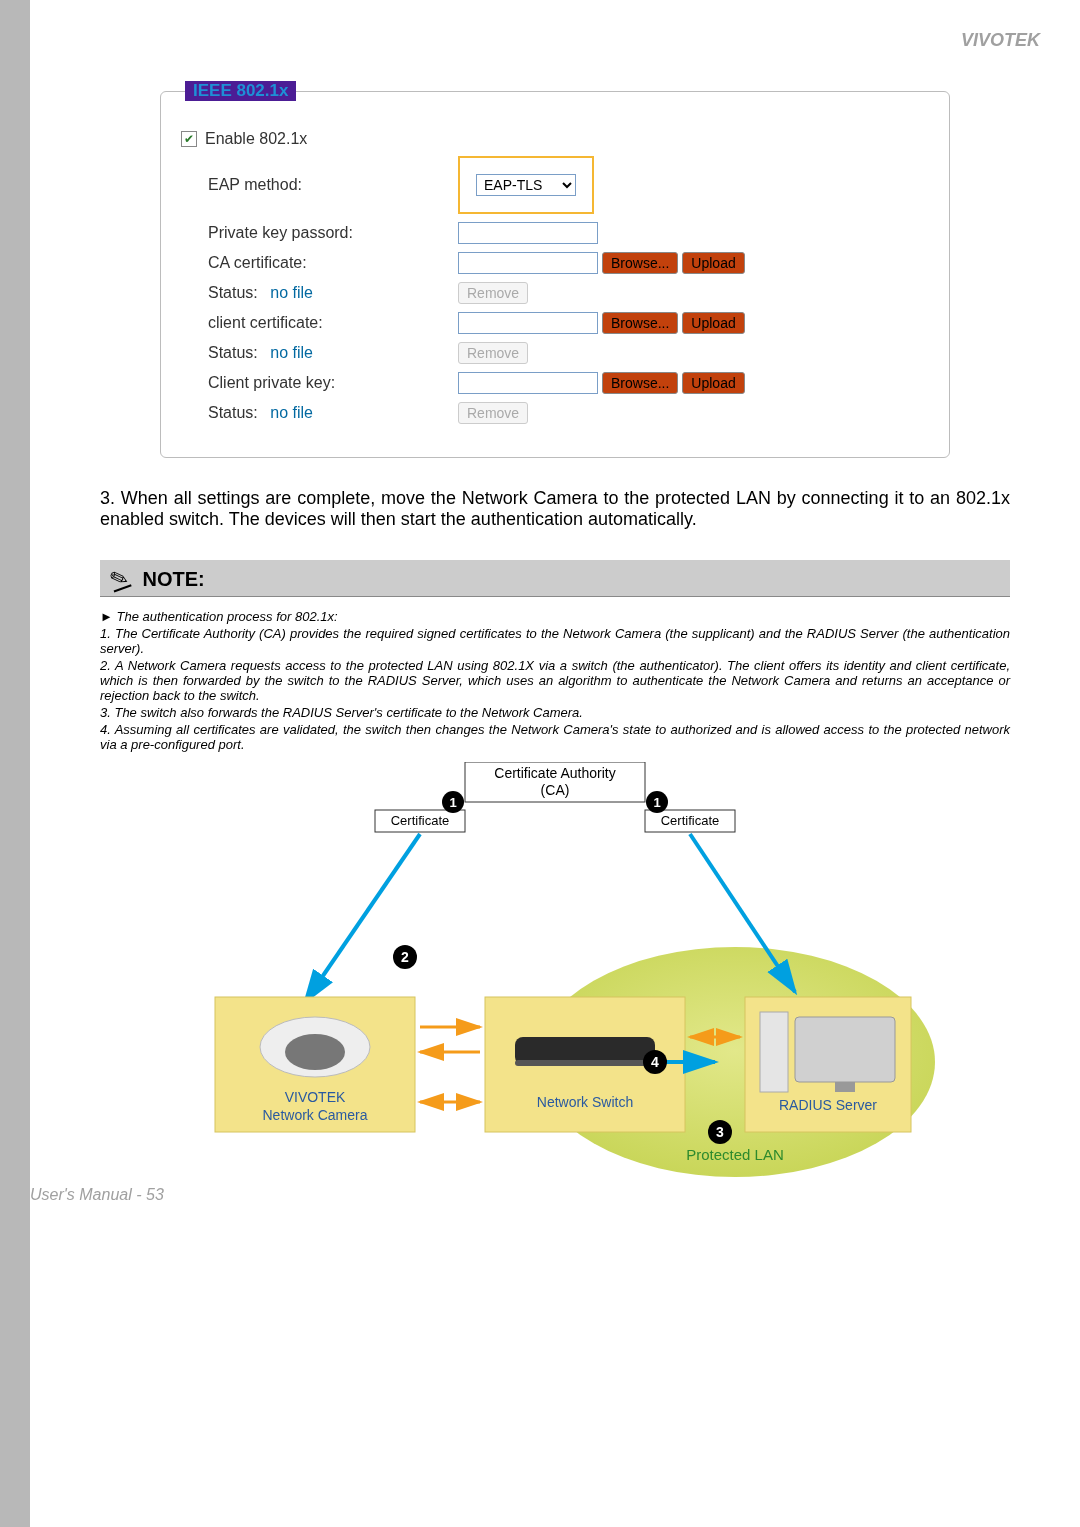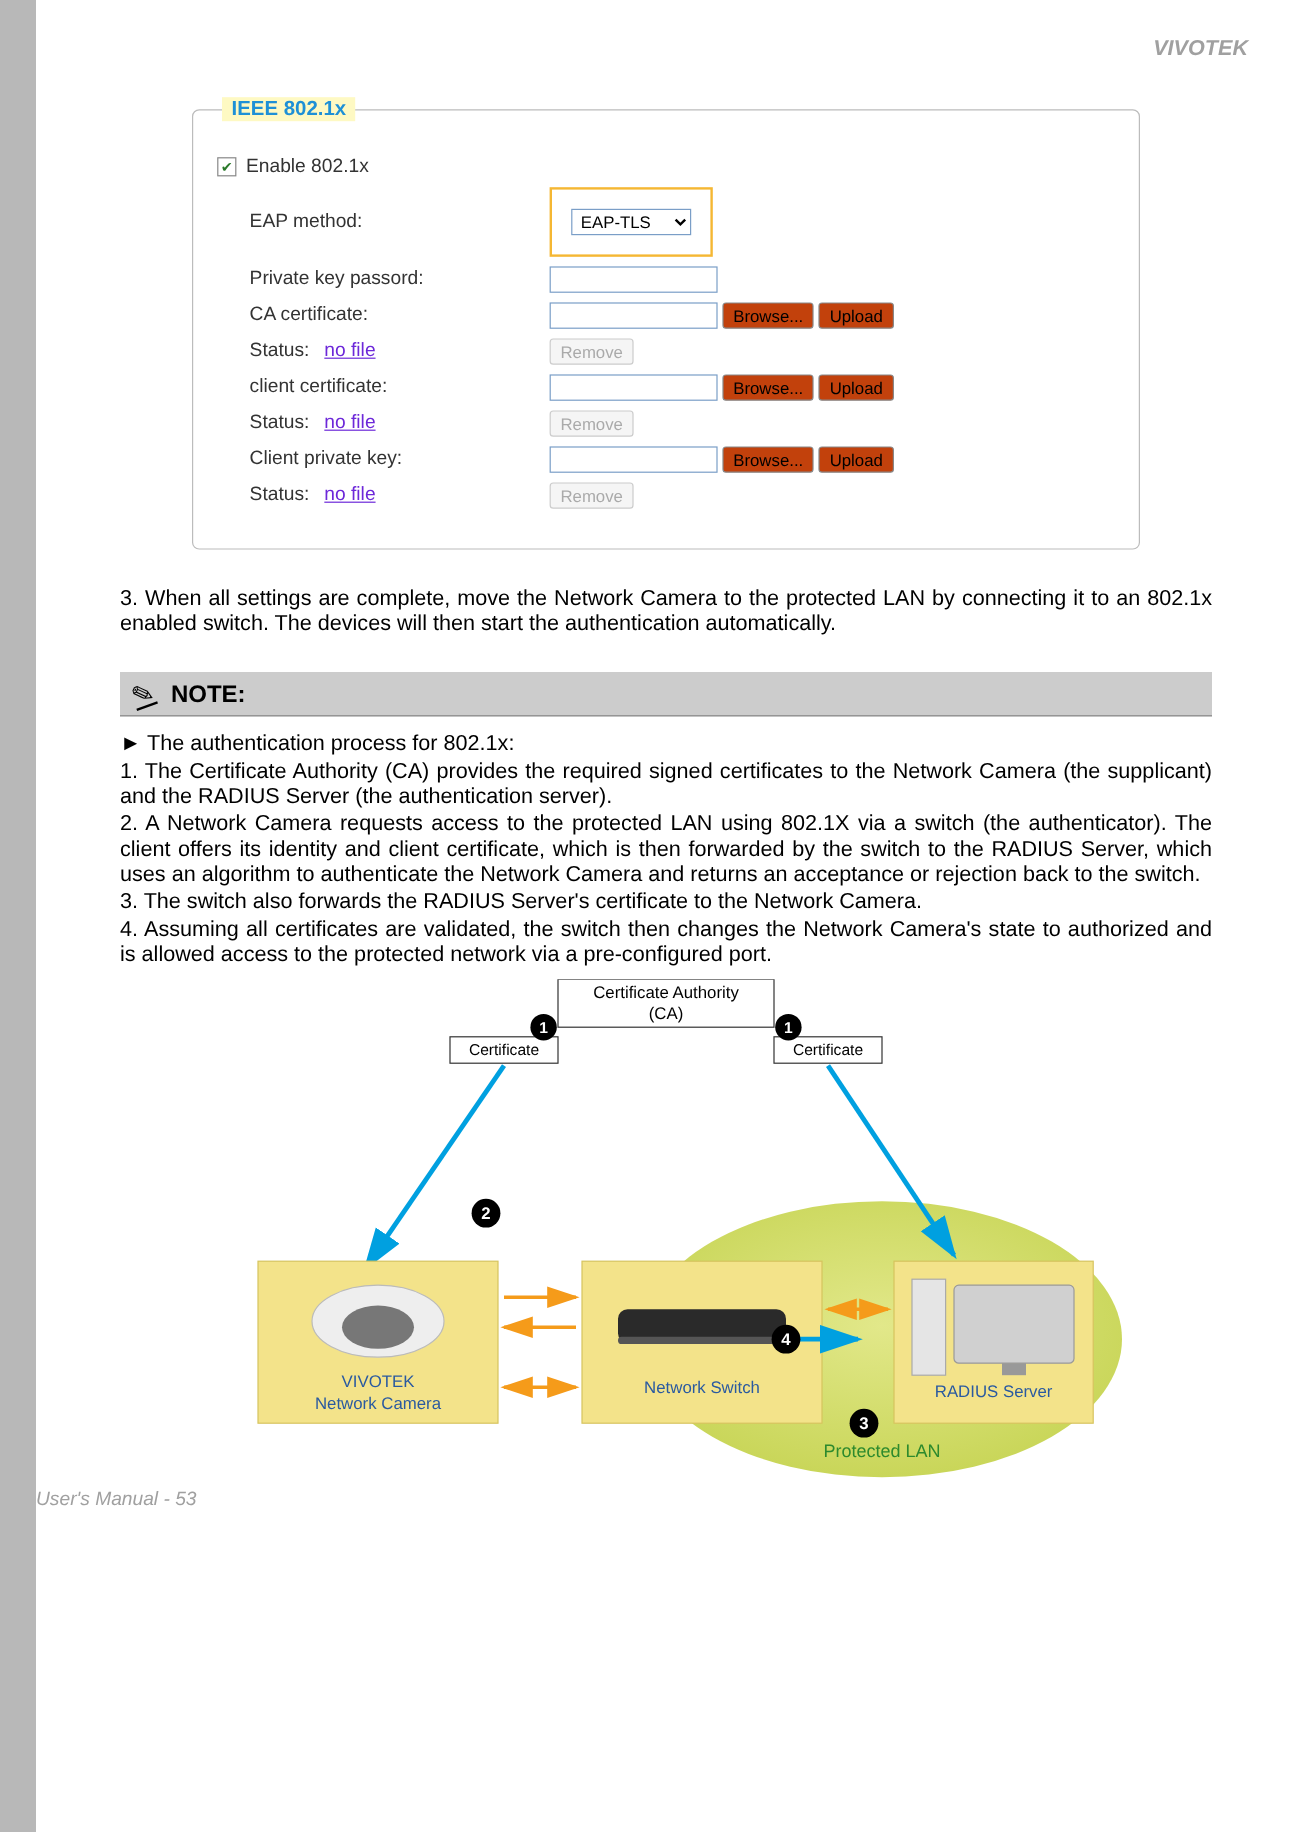--- a/index.html
+++ b/index.html
@@ -31,21 +31,21 @@
     border: 1px solid #bcbcbc;
     border-radius: 6px;
     position: relative;
     margin: 0 60px 30px 60px;
     padding: 30px 20px 25px 20px;
   }
   .legend {
     position: absolute;
     top: -11px;
     left: 24px;
-    background: #fef9c3;
+    background: #4c1d95;
     padding: 0 8px;
     color: #1e90d6;
     font-weight: bold;
     font-size: 17px;
   }
   .row {
     display: flex;
     align-items: center;
     margin: 8px 0;
   }
@@ -91,21 +91,21 @@
     height: 22px;
     cursor: pointer;
   }
   .btn.disabled {
     color: #aaa;
     background: #f5f5f5;
     border-color: #ccc;
     margin-left: 0;
   }
   .status-label { color:#333; }
-  .status-val { margin-left: 8px; color:#6d28d9;text-decoration:underline; }
+  .status-val { margin-left: 8px; color:#0369a1; }
   
   .para {
     font-size: 18px;
     color: #000;
     margin: 20px 0 30px 0;
     text-align: justify;
   }
   
   .note-head {
     background: #ccc;
@@ -120,21 +120,22 @@
     transform: rotate(-20deg);
     display: inline-block;
     text-decoration: underline;
     margin-right: 14px;
   }
   .note-head .title {
     font-weight: bold;
     font-size: 20px;
   }
   .note-body p {
-    font-size: 18px;
+    font-size: 13px;
+    font-style: italic;
     text-align: justify;
     margin: 2px 0;
   }
   
   .diagram {
     margin: 10px auto 0 auto;
     width: 760px;
   }
   .footer {
     text-align: left;

